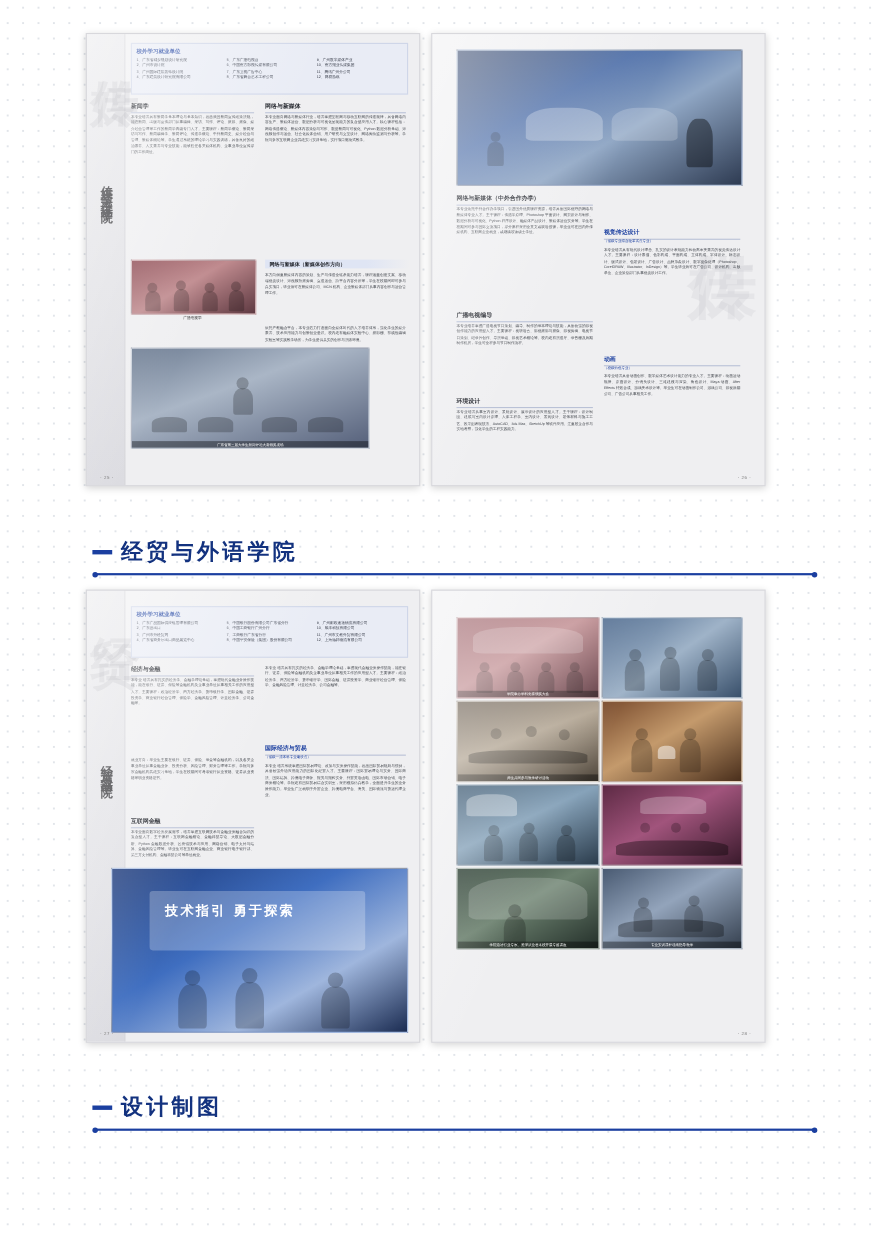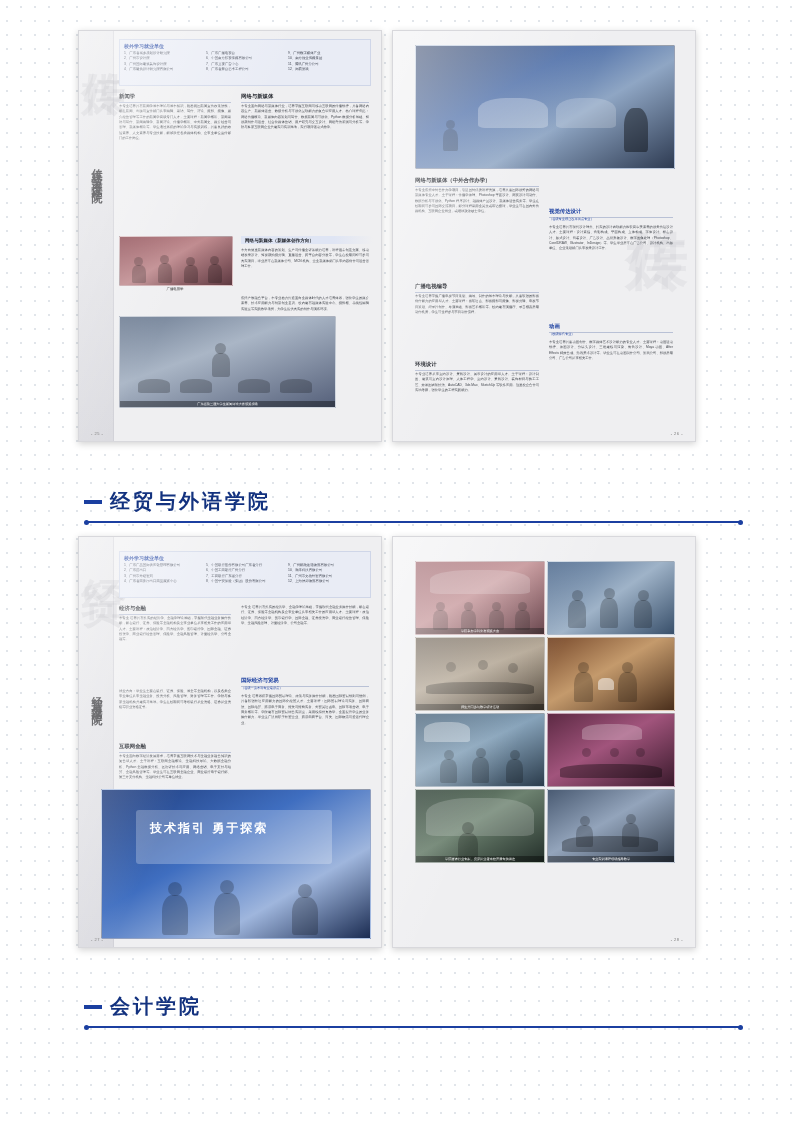--- a/index.html
+++ b/index.html
@@ -415,17 +415,17 @@
         </div>
 
         <div class="page-num right">- 28 -</div>
         <div class="grad-overlay"></div>
       </div>
     </div>
   </div>
 
   <div class="section-head" style="left:84px;top:993px;">
     <div class="bar"></div>
-    <div class="txt">会计学院</div>
+    <div class="txt">设计制图</div>
   </div>
   <div class="rule" style="left:86px;top:1026px;width:655px;"></div>
 
 </div>
 
 </body></html>

